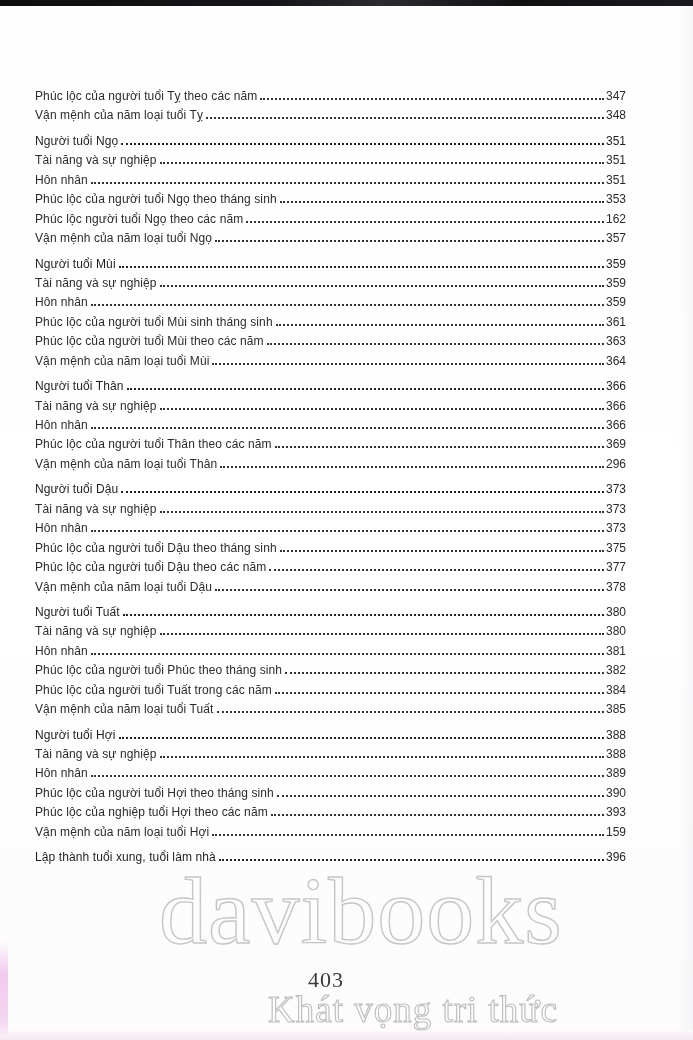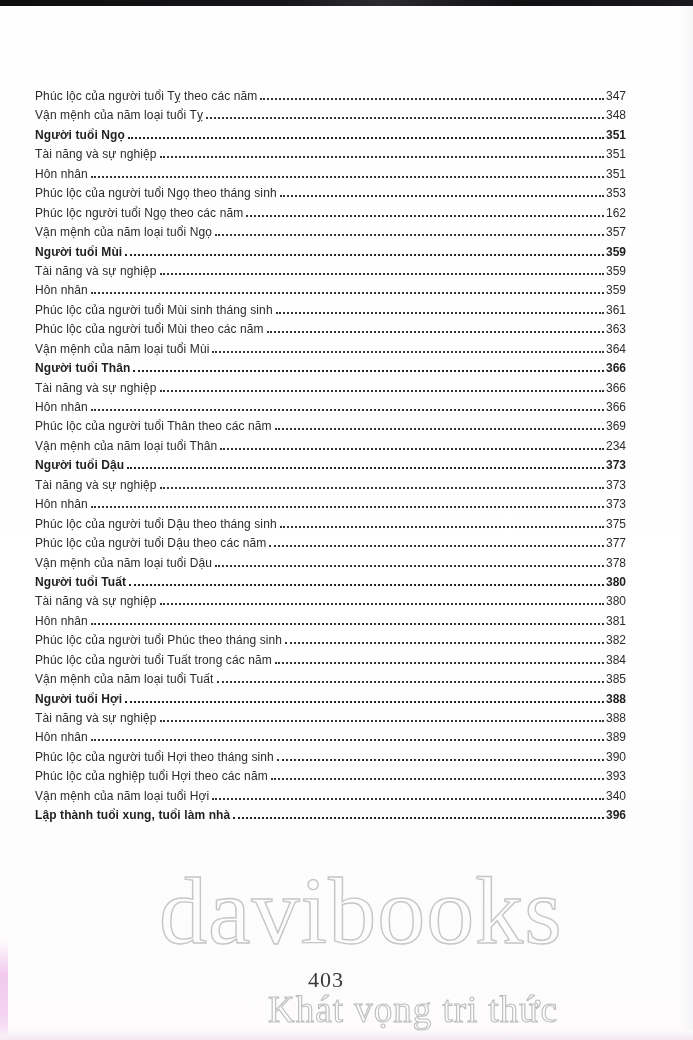--- a/index.html
+++ b/index.html
@@ -52,21 +52,21 @@
     white-space: nowrap;
   }
   .toc-row .label { flex: 0 0 auto; letter-spacing: 0.1px; }
   .toc-row .leader {
     flex: 1 1 auto;
     border-bottom: 2px dotted #333333;
     margin: 0 2px 4px 3px;
     min-width: 8px;
   }
   .toc-row .pagenum { flex: 0 0 auto; }
-  .toc-row.bold { font-weight: bold; color: #1f1f1f; }
+  .toc-row.bold { font-weight: normal; color: #1f1f1f; margin-top: 6px; }
   .toc-row.bold .leader { border-bottom-color: #222222; }
 
   
   .wm-brand {
     position: absolute;
     left: 139px; top: 863px;
     font-family: "Liberation Serif", serif;
     font-size: 96px; line-height: 1;
     letter-spacing: 1px;
     color: transparent;
@@ -208,21 +208,21 @@
 
     <div class="toc-row">
       <span class="label">Phúc lộc của người tuổi Thân theo các năm</span>
       <span class="leader"></span>
       <span class="pagenum">369</span>
     </div>
 
     <div class="toc-row">
       <span class="label">Vận mệnh của năm loại tuổi Thân</span>
       <span class="leader"></span>
-      <span class="pagenum">234</span>
+      <span class="pagenum">296</span>
     </div>
 
     <div class="toc-row bold">
       <span class="label">Người tuổi Dậu</span>
       <span class="leader"></span>
       <span class="pagenum">373</span>
     </div>
 
     <div class="toc-row">
       <span class="label">Tài năng và sự nghiệp</span>
@@ -316,21 +316,21 @@
 
     <div class="toc-row">
       <span class="label">Phúc lộc của nghiệp tuổi Hợi theo các năm</span>
       <span class="leader"></span>
       <span class="pagenum">393</span>
     </div>
 
     <div class="toc-row">
       <span class="label">Vận mệnh của năm loại tuổi Hợi</span>
       <span class="leader"></span>
-      <span class="pagenum">340</span>
+      <span class="pagenum">159</span>
     </div>
 
     <div class="toc-row bold">
       <span class="label">Lập thành tuổi xung, tuổi làm nhà</span>
       <span class="leader"></span>
       <span class="pagenum">396</span>
     </div>
   </div>
 
   <div class="wm-brand">davibooks</div>

